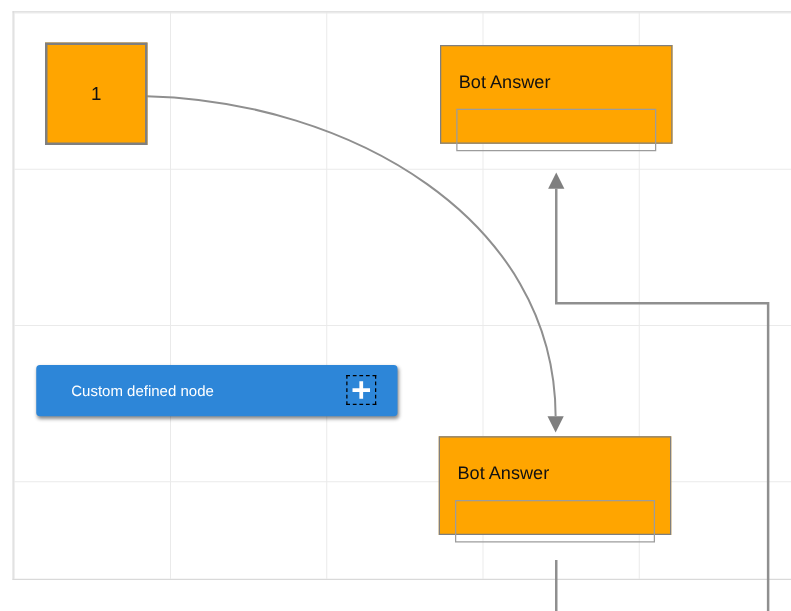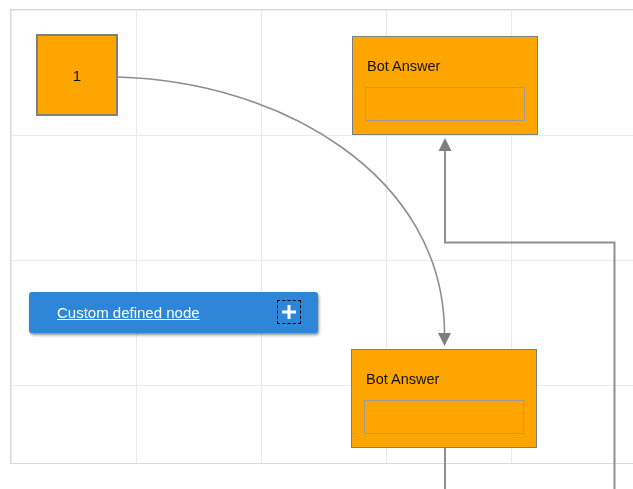--- a/index.html
+++ b/index.html
@@ -31,41 +31,41 @@
   }
   svg.connectors{position:absolute;left:0;top:0;z-index:2;}
   .node{position:absolute;z-index:3;background:var(--node-fill);}
   .node-start{
     left:36px;top:34px;width:82px;height:82px;
     border:2px solid var(--node-border);
     display:flex;align-items:center;justify-content:center;
     font-size:15px;color:var(--node-text);
   }
   .node-bot{
-    width:186px;height:99px;
+    width:186px;height:79px;
     border:1.5px solid var(--node-border);
   }
   .node-bot.top{left:352px;top:36px;}
   .node-bot.bottom{left:351px;top:349px;}
   .node-bot .title{
     position:absolute;left:14px;top:21px;
     font-size:14.5px;color:var(--node-text);white-space:nowrap;
   }
   .node-bot .field{
     position:absolute;left:12px;top:50px;width:160px;height:34px;
     border:1px solid #9c9c9c;background:transparent;
   }
   .node-custom{
     left:29px;top:292px;width:289px;height:41px;
     background:var(--custom-fill);border-radius:3px;
     box-shadow:1px 2px 3px rgba(0,0,0,0.45);
     display:flex;align-items:center;
   }
   .node-custom .label{
-    margin-left:28px;font-size:15px;color:var(--custom-text);white-space:nowrap;text-decoration:underline;
+    margin-left:28px;font-size:12px;color:var(--custom-text);white-space:nowrap;
   }
   .add-port{
     position:absolute;left:248px;top:8px;width:24px;height:24px;
     border:1px dashed #000;
     display:flex;align-items:center;justify-content:center;
     cursor:pointer;background:transparent;
   }
 </style>
 </head>
 <body>

